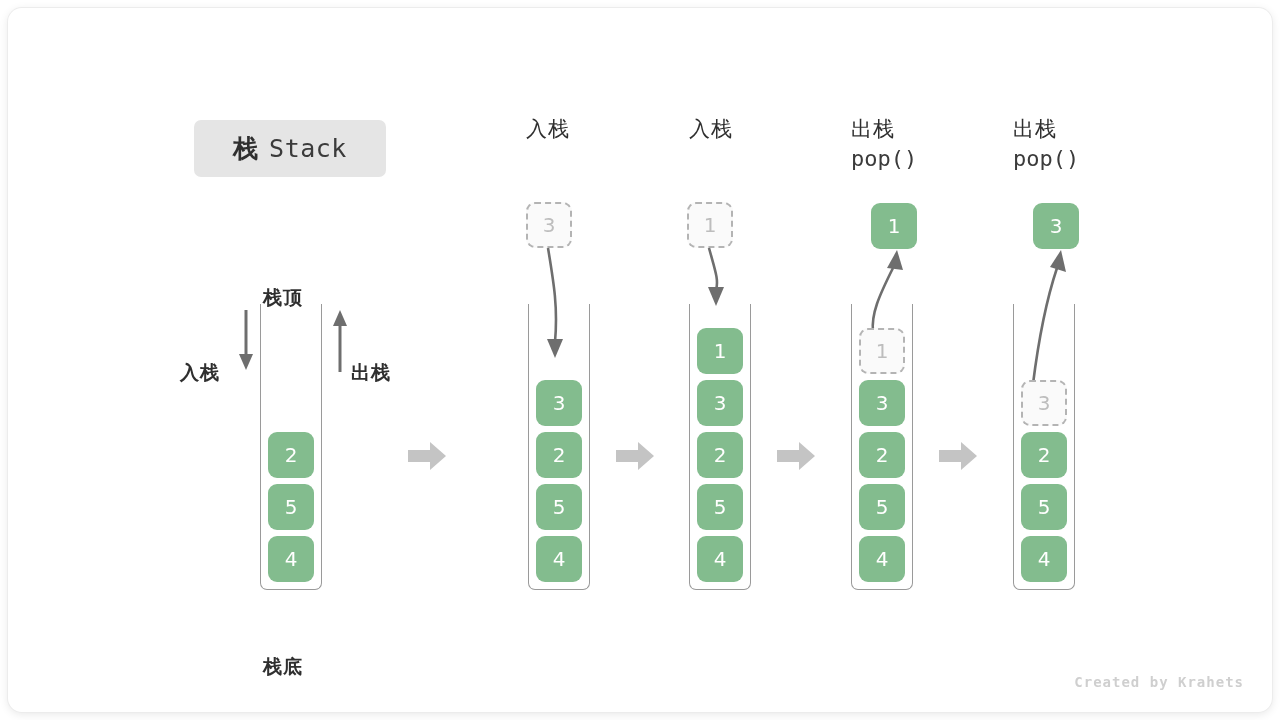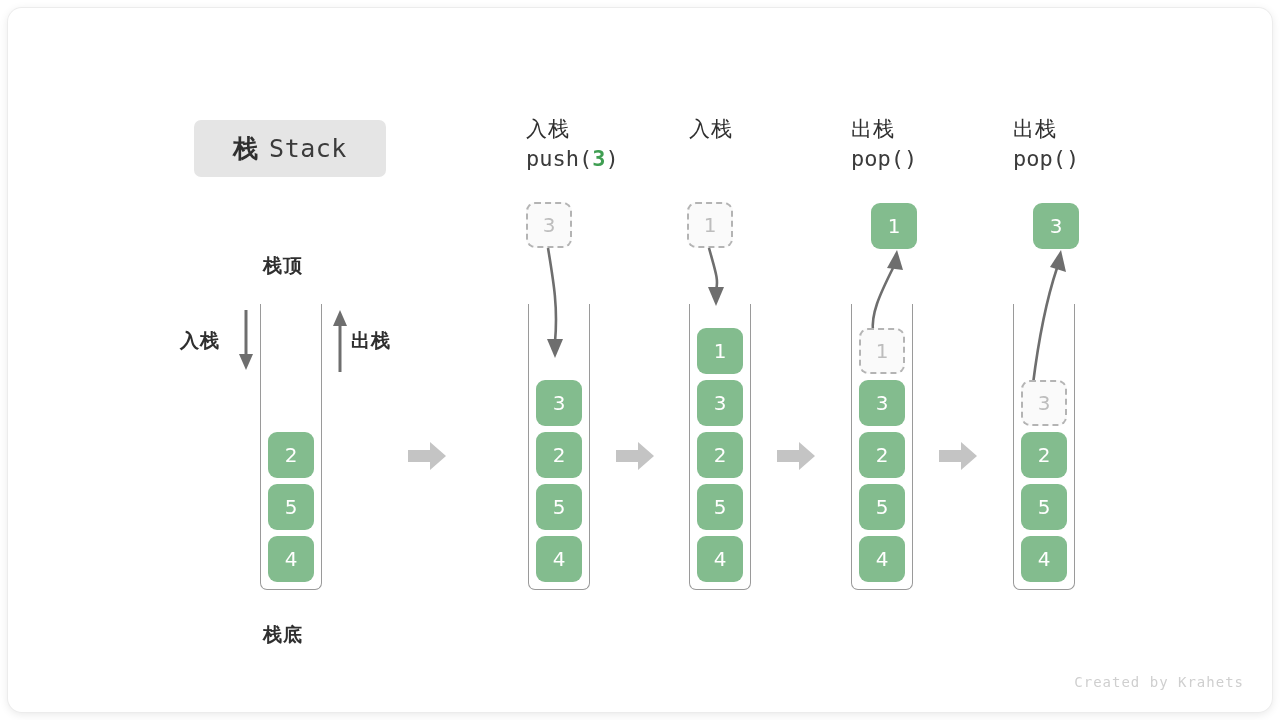--- a/index.html
+++ b/index.html
@@ -54,20 +54,21 @@
     letter-spacing: 0.5px;
   }
 
   
   .cn-bold {
     font-size: 19px;
     font-weight: bold;
     color: #2f2f2f;
     letter-spacing: 1px;
     white-space: nowrap;
+    margin-top: 32px;
   }
 
   #label-top {
     position: absolute;
     left: 255px;
     top: 245px;
   }
   #label-bottom {
     position: absolute;
     left: 255px;
@@ -159,20 +160,21 @@
 
   
   #watermark {
     position: absolute;
     right: 28px;
     bottom: 22px;
     font-family: "DejaVu Sans Mono", "Liberation Mono", monospace;
     font-size: 14px;
     color: #cfcfcf;
     letter-spacing: 1px;
+    font-weight: bold;
   }
 
   svg { display: block; overflow: visible; }
 </style>
 </head>
 <body>
 
 <div id="card">
 
   <div id="title-badge">
@@ -201,21 +203,20 @@
     <div class="box" style="left:8px; top:180px;">5</div>
     <div class="box" style="left:8px; top:232px;">4</div>
   </div>
 
   <svg class="sep-arrow" style="left:400px;" viewBox="0 0 38 32">
     <polygon points="0,10 22,10 22,2 38,16 22,30 22,22 0,22" fill="#c4c4c4"></polygon>
   </svg>
 
   <div class="step-head" style="left:518px;">
     <div class="cn">入栈</div>
-    <div class="code"><span>push(</span><span class="arg">3</span><span>)</span></div>
   </div>
 
   <div class="stack-col" style="left:518px; top:296px;">
 
     <div class="box ghost" style="left:0px; top:-102px;">3</div>
 
     <svg style="position:absolute; left:0px; top:-58px;" width="70" height="124">
       <path d="M 22 2 C 28 38, 32 62, 29 96" stroke="#6e6e6e" stroke-width="2.6" fill="none"></path>
       <polygon points="29,112 21,93 37,93" fill="#6e6e6e"></polygon>
     </svg>

